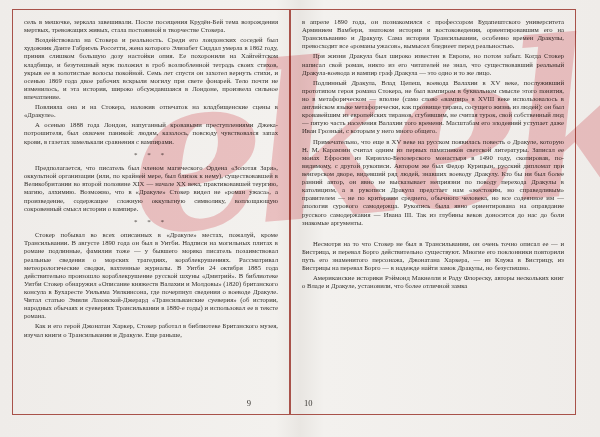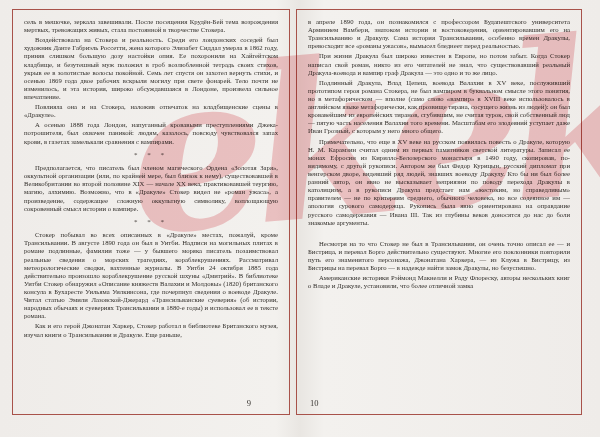--- a/index.html
+++ b/index.html
@@ -13,21 +13,21 @@
     position:relative;width:600px;height:437px;overflow:hidden;
     background:linear-gradient(90deg,#efece9 0%,#f3f1ee 46%,#e9e6e2 50%,#f3f1ee 54%,#efece9 100%);
   }
   .page-frame{
     position:absolute;top:9px;height:406px;
     border:1px solid #a8524a;
     background:transparent;
     box-sizing:border-box;
   }
   .page-frame.left{left:12px;width:278px;}
-  .page-frame.right{left:296px;width:286px;}
+  .page-frame.right{left:290px;width:286px;}
   .text-column{
     position:absolute;top:8px;left:11px;right:11px;bottom:18px;
     overflow:hidden;
     color:#33302c;
     font-size:6.7px;line-height:1.21;
     text-align:justify;
   }
   .text-column p{margin:0 0 2px 0;}
   .text-column p.para{text-indent:11px;}
   .text-column p.noindent{text-indent:0;}

